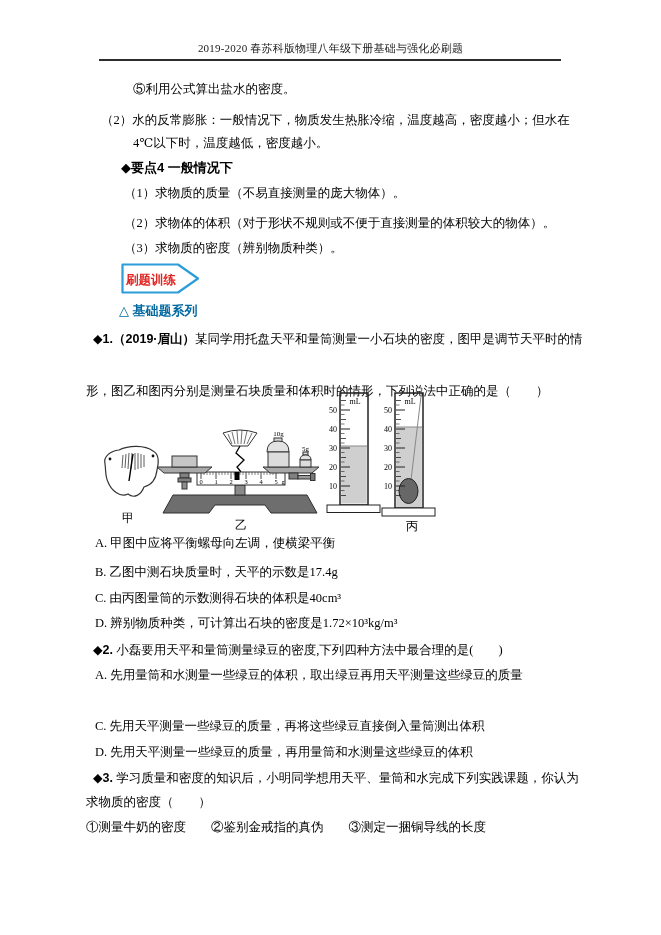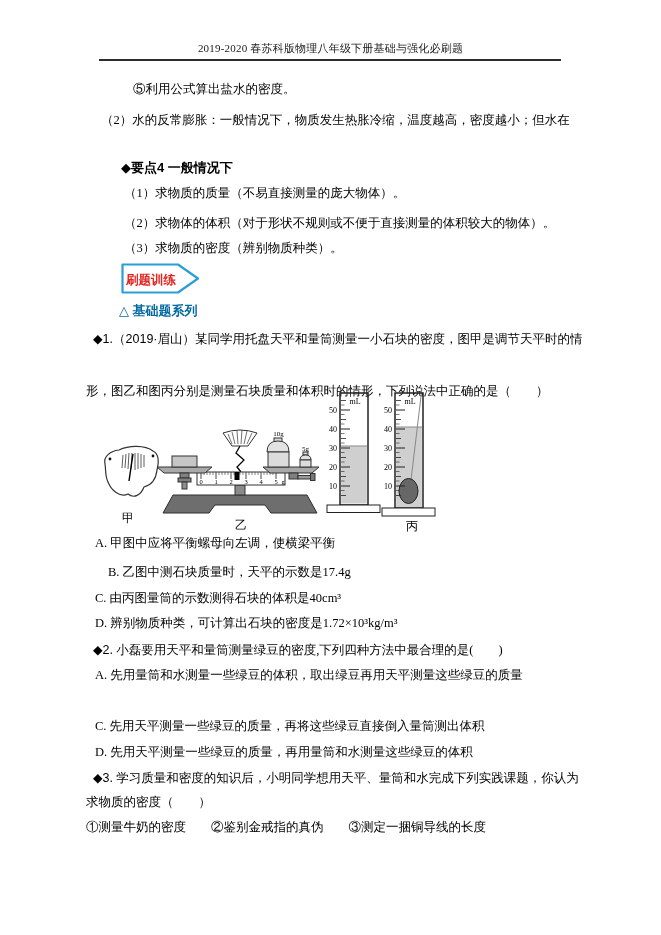--- a/index.html
+++ b/index.html
@@ -3,21 +3,21 @@
 <meta charset="utf-8">
 <style>
   html,body{margin:0;padding:0;background:#ffffff;}
   .page{position:relative;width:661px;height:935px;background:#fff;overflow:hidden;
         font-family:"Liberation Serif","DejaVu Serif",serif;color:#000;}
   .doc-header{position:absolute;top:41px;left:0;right:0;text-align:center;
               font-size:11px;color:#1a1a1a;letter-spacing:.2px;}
   .header-rule{position:absolute;left:99px;top:59px;width:462px;height:1.5px;background:#2d2d2d;}
   .ln{position:absolute;white-space:nowrap;font-size:12.5px;line-height:15px;}
   .hd{font-family:"Liberation Sans","DejaVu Sans",sans-serif;font-weight:bold;font-size:13px;}
-  .b{font-weight:normal;font-family:"Liberation Sans","DejaVu Sans",sans-serif;font-size:12.5px;}
+  .b{font-weight:bold;font-family:"Liberation Sans","DejaVu Sans",sans-serif;font-size:12.5px;}
   .series{color:#0369a1;font-weight:bold;font-size:13px;
           font-family:"Liberation Sans","DejaVu Sans",sans-serif;}
   .badge{position:absolute;left:121px;top:263px;}
   .badge-text{fill:#e02420;font-weight:bold;font-size:12.5px;
               font-family:"Liberation Sans","DejaVu Sans",sans-serif;}
   .fig{position:absolute;left:95px;top:388px;}
   .figlabel{font-size:12px;fill:#000;font-family:"Liberation Serif","DejaVu Serif",serif;}
   .wlabel{font-size:7px;fill:#000;font-family:"Liberation Serif","DejaVu Serif",serif;}
   .rnum{font-size:6.5px;fill:#000;font-family:"Liberation Serif","DejaVu Serif",serif;}
   .cnum{font-size:8px;fill:#000;font-family:"Liberation Serif","DejaVu Serif",serif;}
@@ -26,20 +26,21 @@
 </head>
 <body>
 
 <div class="page">
 
   <div class="doc-header">2019-2020 春苏科版物理八年级下册基础与强化必刷题</div>
   <div class="header-rule"></div>
 
   <div class="ln" style="left:133px;top:82px">⑤利用公式算出盐水的密度。</div>
   <div class="ln" style="left:101px;top:113px">（2）水的反常膨胀：一般情况下，物质发生热胀冷缩，温度越高，密度越小；但水在</div>
+  <div class="ln" style="left:133px;top:136px">4℃以下时，温度越低，密度越小。</div>
 
   <div class="ln hd" style="left:121px;top:160px">◆要点4  一般情况下</div>
   <div class="ln" style="left:124px;top:186px">（1）求物质的质量（不易直接测量的庞大物体）。</div>
   <div class="ln" style="left:124px;top:216px">（2）求物体的体积（对于形状不规则或不便于直接测量的体积较大的物体）。</div>
   <div class="ln" style="left:124px;top:241px">（3）求物质的密度（辨别物质种类）。</div>
 
   <svg class="badge" width="80" height="31" viewBox="0 0 80 31">
     <polygon points="1.5,1.5 57,1.5 77,15.5 57,29.5 1.5,29.5" fill="#ffffff" stroke="#2b9dd8" stroke-width="2.2" stroke-linejoin="round"></polygon>
     <text x="30" y="20.5" text-anchor="middle" class="badge-text">刷题训练</text>
   </svg>
@@ -130,21 +131,21 @@
       <text x="297" y="81.5" text-anchor="end" class="cnum">20</text>
       <text x="297" y="100.5" text-anchor="end" class="cnum">10</text>
       <text x="315" y="16" text-anchor="middle" class="munit">mL</text>
       <rect x="287" y="120" width="53" height="8" fill="#fff" stroke="#222"></rect>
 
       <text x="317" y="142" text-anchor="middle" class="figlabel">丙</text>
     </g>
   </svg>
 
   <div class="ln" style="left:95px;top:536px">A. 甲图中应将平衡螺母向左调，使横梁平衡</div>
-  <div class="ln" style="left:108px;top:565px">B. 乙图中测石块质量时，天平的示数是17.4g</div>
+  <div class="ln" style="left:95px;top:565px">B. 乙图中测石块质量时，天平的示数是17.4g</div>
   <div class="ln" style="left:95px;top:591px">C. 由丙图量筒的示数测得石块的体积是40cm³</div>
   <div class="ln" style="left:95px;top:616px">D. 辨别物质种类，可计算出石块的密度是1.72×10³kg/m³</div>
 
   <div class="ln" style="left:93px;top:643px"><span class="b">◆2.</span><span> 小磊要用天平和量筒测量绿豆的密度,下列四种方法中最合理的是(　　)</span></div>
   <div class="ln" style="left:95px;top:668px">A. 先用量筒和水测量一些绿豆的体积，取出绿豆再用天平测量这些绿豆的质量</div>
   <div class="ln" style="left:95px;top:719px">C. 先用天平测量一些绿豆的质量，再将这些绿豆直接倒入量筒测出体积</div>
   <div class="ln" style="left:95px;top:745px">D. 先用天平测量一些绿豆的质量，再用量筒和水测量这些绿豆的体积</div>
 
   <div class="ln" style="left:93px;top:771px"><span class="b">◆3.</span><span> 学习质量和密度的知识后，小明同学想用天平、量筒和水完成下列实践课题，你认为</span></div>
   <div class="ln" style="left:86px;top:795px">求物质的密度（　　）</div>

